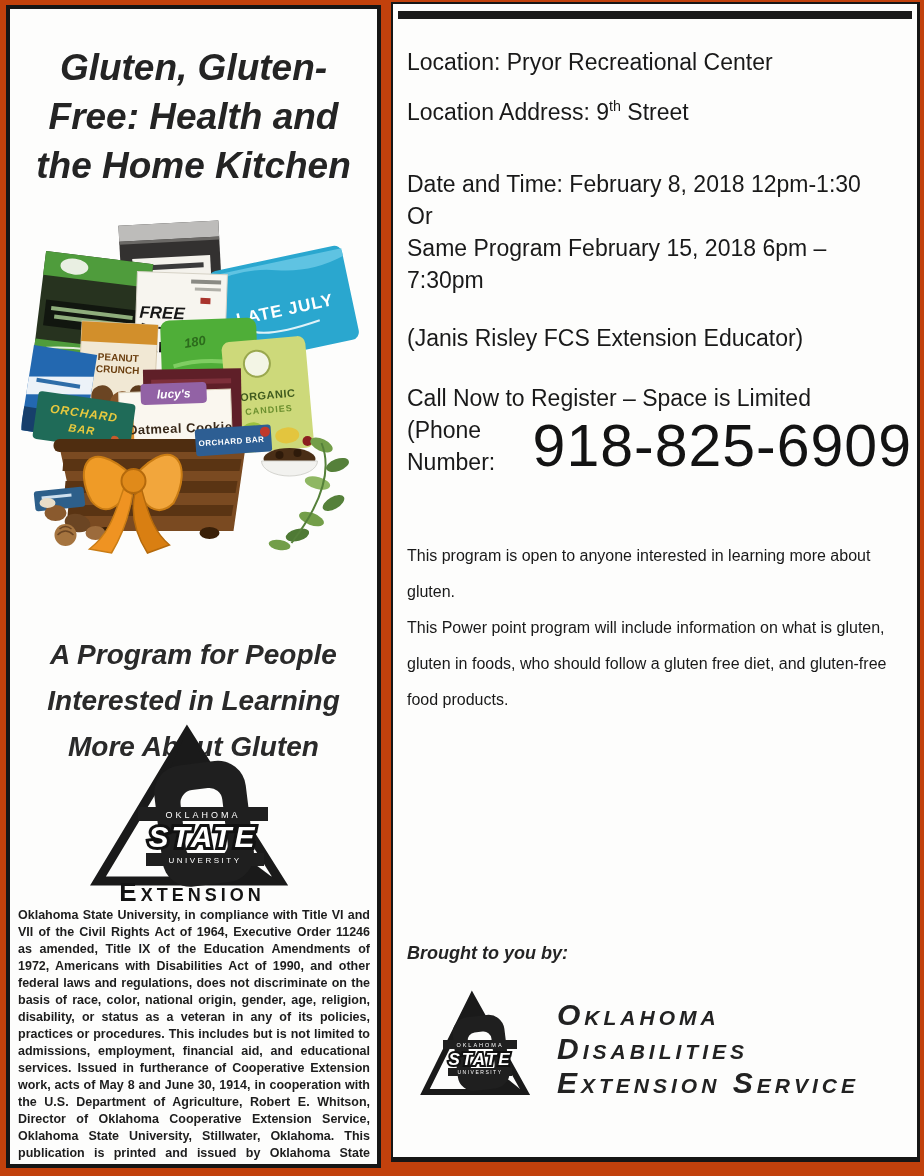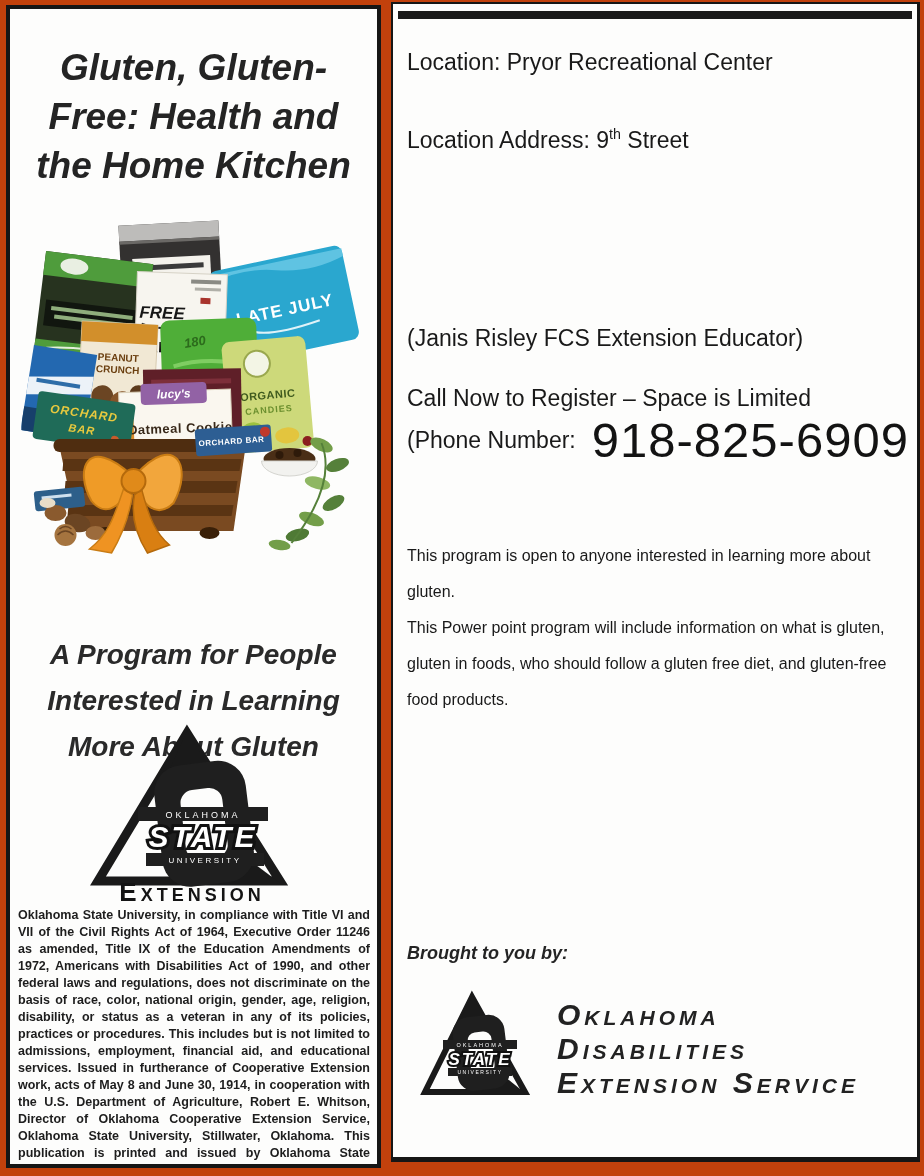--- a/index.html
+++ b/index.html
@@ -15,27 +15,27 @@
   .basket-wrap{position:absolute;top:204px;left:50%;transform:translateX(-50%);}
   .subtitle{position:absolute;top:578px;left:0;right:0;text-align:center;
             font-size:28px;line-height:46px;font-weight:bold;font-style:italic;color:#2a2a2a;margin-top:45px;}
   .osu-logo-wrap{position:absolute;top:714px;left:50%;transform:translateX(-50%);}
   .disclaimer{position:absolute;top:898px;left:8px;width:352px;height:256px;overflow:hidden;
               font-size:12.5px;line-height:17px;font-weight:bold;text-align:justify;color:#1d1d1d;}
   
   .topbar{position:absolute;top:7px;left:5px;right:5px;height:8px;background:#1a1a1a;}
   .rline{position:absolute;left:14px;width:505px;font-size:23px;line-height:32px;color:#191919;}
   .loc{top:42px;}
-  .addr{top:120px;}
+  .addr{top:92px;}
   .addr sup{font-size:62%;vertical-align:super;line-height:0;}
   .dates{top:164px;}
   .educator{top:318px;}
   .register{top:378px;}
   .phone-row{top:410px;display:flex;align-items:center;}
-  .phone-big{font-size:49px;line-height:52px;font-weight:normal;letter-spacing:1px;
+  .phone-big{font-size:59px;line-height:52px;font-weight:normal;letter-spacing:1px;
              margin-left:16px;margin-top:0px;color:#131313;white-space:nowrap;}
   .desc{top:534px;font-size:16px;line-height:36px;width:504px;}
   .desc p{margin:0;}
   .brought{top:932px;font-size:18px;line-height:34px;font-weight:bold;font-style:italic;color:#242424;}
   .service-row{position:absolute;top:986px;left:22px;display:flex;align-items:center;gap:20px;}
   .service-text{font-weight:bold;font-style:italic;font-variant:small-caps;
                 font-size:30px;line-height:34px;letter-spacing:4px;color:#222;white-space:nowrap;}
   svg{font-family:"Liberation Sans",sans-serif;display:block;}
   .svg-state{font-weight:bold;font-style:italic;paint-order:stroke;}
 </style>
@@ -248,20 +248,26 @@
 
   <div class="panel right">
     <div class="topbar"></div>
 
     <div class="rline loc">Location: Pryor Recreational Center</div>
 
     <div class="rline addr">
       <span>Location Address: 9</span><sup>th</sup><span> Street</span>
     </div>
 
+    <div class="rline dates">
+      <div>Date and Time: February 8, 2018 12pm-1:30</div>
+      <div>Or</div>
+      <div>Same Program February 15, 2018 6pm –</div>
+      <div>7:30pm</div>
+    </div>
 
     <div class="rline educator">(Janis Risley FCS Extension Educator)</div>
 
     <div class="rline register">Call Now to Register – Space is Limited</div>
 
     <div class="rline phone-row">
       <span>(Phone Number:</span>
       <span class="phone-big">918-825-6909</span>
     </div>
 

